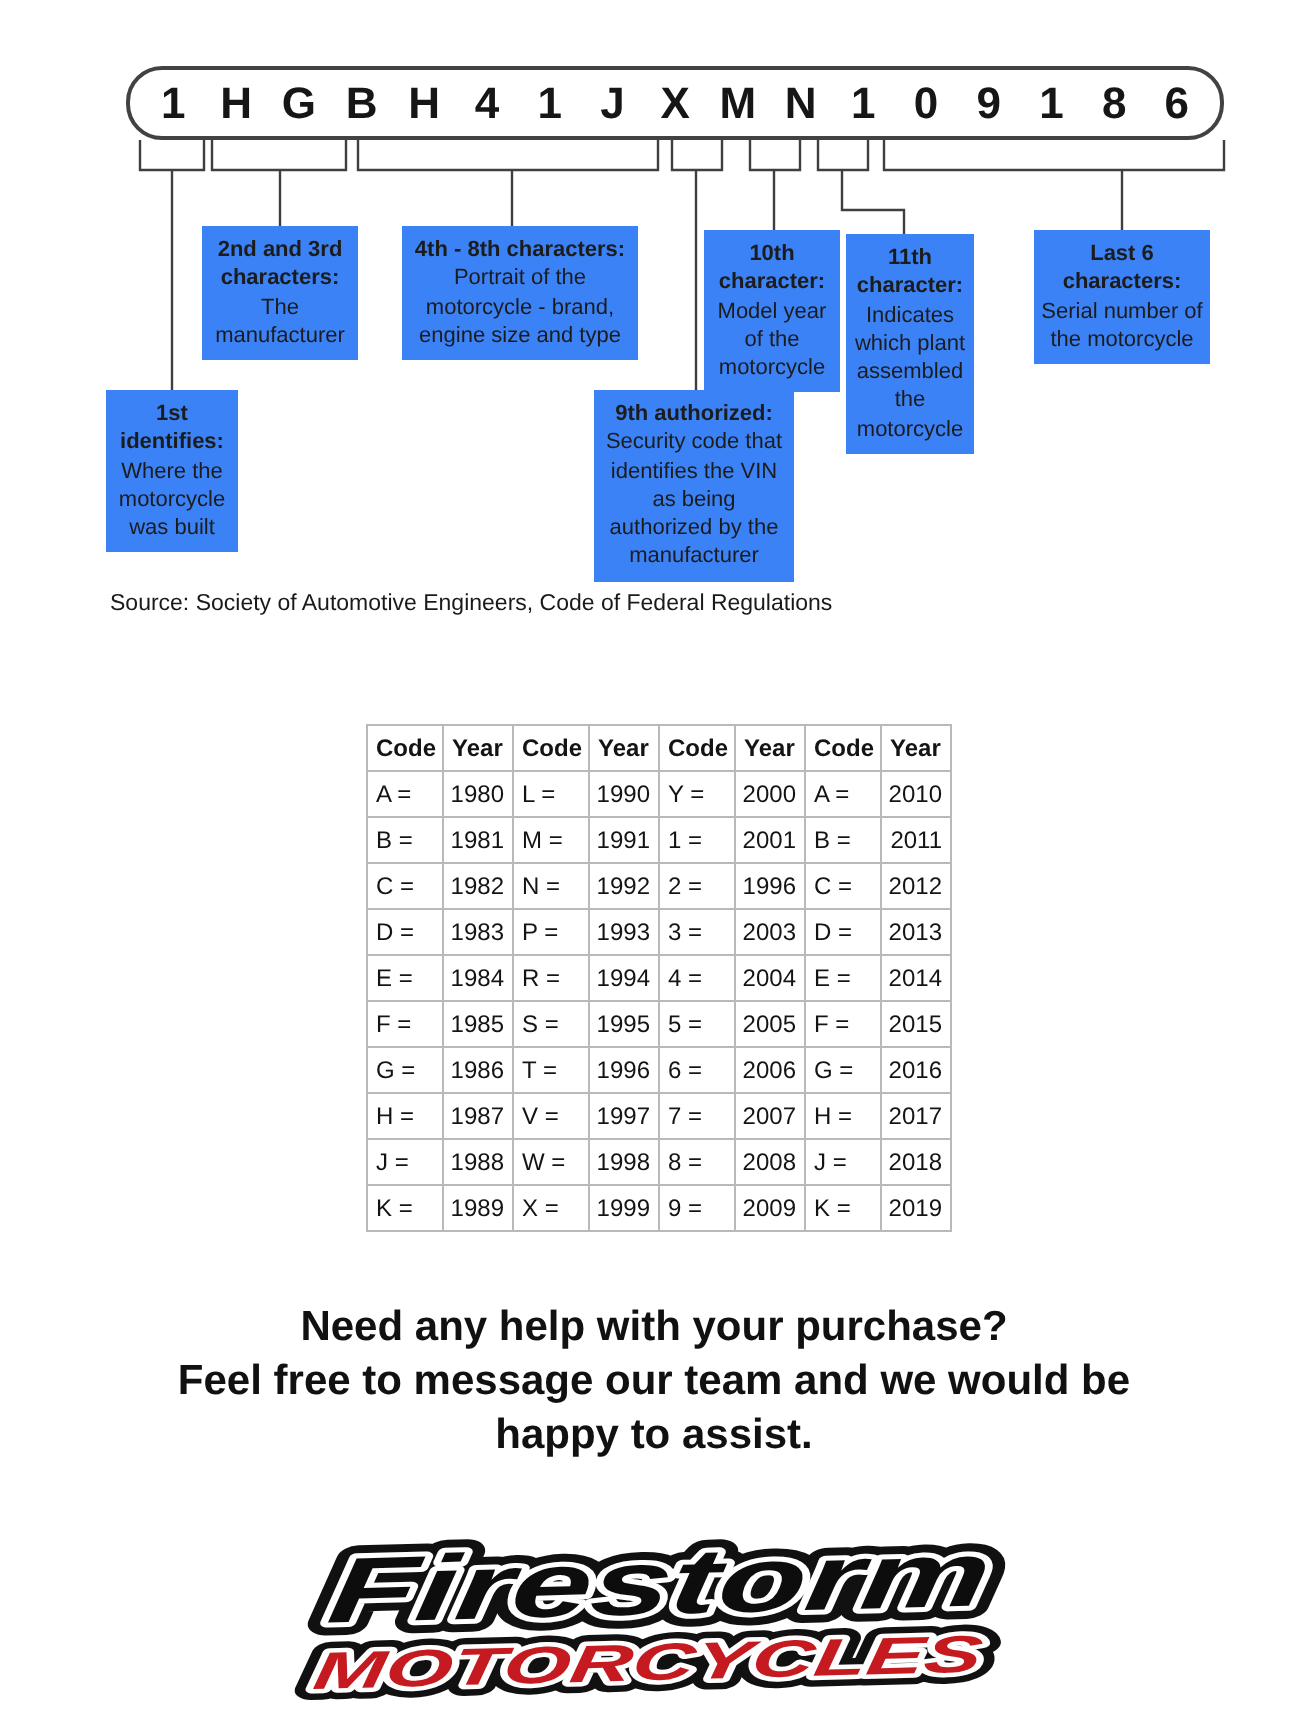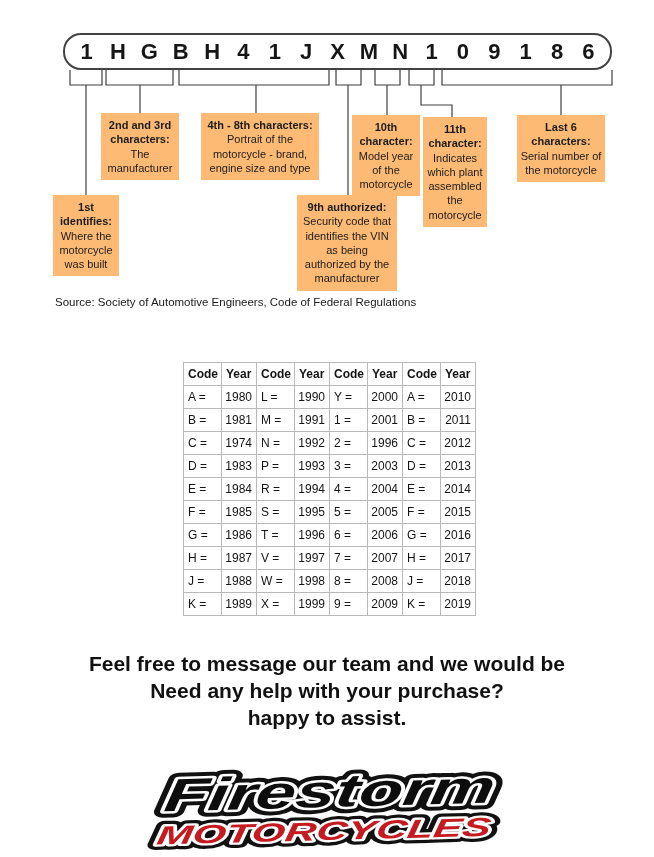--- a/index.html
+++ b/index.html
@@ -14,21 +14,21 @@
     border:2px solid #424242;border-radius:18px;background:#fff;
     display:flex;justify-content:space-around;align-items:center;
     box-sizing:border-box;padding:0 6px;
   }
   .vin-box span{
     flex:1;text-align:center;font-weight:bold;font-size:22px;color:#161616;
     line-height:1;
   }
   .connectors{position:absolute;left:0;top:0;width:654px;height:330px;pointer-events:none;}
   .callout{
-    position:absolute;background:#fdba74;color:#1c1c1c;
+    position:absolute;background:#3b82f6;color:#1c1c1c;
     font-size:11px;line-height:1.3;text-align:center;
     padding:5px 3px;box-sizing:border-box;
   }
   .callout .t{font-weight:bold;display:block;}
   .callout .d{display:block;}
   .lbl-1st   {left:53px; top:195px;width:66px;}
   .lbl-2nd3rd{left:101px;top:113px;width:78px;}
   .lbl-4th8th{left:201px;top:113px;width:118px;}
   .lbl-9th   {left:297px;top:195px;width:100px;}
   .lbl-10th  {left:352px;top:115px;width:68px;}
@@ -175,21 +175,21 @@
           <td class="year">1981</td>
           <td class="code">M =</td>
           <td class="year">1991</td>
           <td class="code">1 =</td>
           <td class="year">2001</td>
           <td class="code">B =</td>
           <td class="year">2011</td>
         </tr>
         <tr>
           <td class="code">C =</td>
-          <td class="year">1974</td>
+          <td class="year">1982</td>
           <td class="code">N =</td>
           <td class="year">1992</td>
           <td class="code">2 =</td>
           <td class="year">1996</td>
           <td class="code">C =</td>
           <td class="year">2012</td>
         </tr>
         <tr>
           <td class="code">D =</td>
           <td class="year">1983</td>
@@ -257,22 +257,22 @@
           <td class="year">1999</td>
           <td class="code">9 =</td>
           <td class="year">2009</td>
           <td class="code">K =</td>
           <td class="year">2019</td>
         </tr>
       </tbody>
   </table>
 
   <div class="help-text">
+    <span>Need any help with your purchase?</span>
     <span>Feel free to message our team and we would be</span>
-    <span>Need any help with your purchase?</span>
     <span>happy to assist.</span>
   </div>
 
   <div class="logo-wrap">
     <svg width="400" height="95" viewBox="0 0 400 95">
       <g transform="translate(14,0) skewX(-10)" class="logo-word">
 
         <text x="30" y="47" font-size="46" stroke="#111111" stroke-width="13" stroke-linejoin="round" fill="#111111" textLength="330" lengthAdjust="spacingAndGlyphs">Firestorm</text>
         <text x="28" y="80" font-size="26" stroke="#111111" stroke-width="11" stroke-linejoin="round" fill="#111111" textLength="334" lengthAdjust="spacingAndGlyphs">MOTORCYCLES</text>
 

